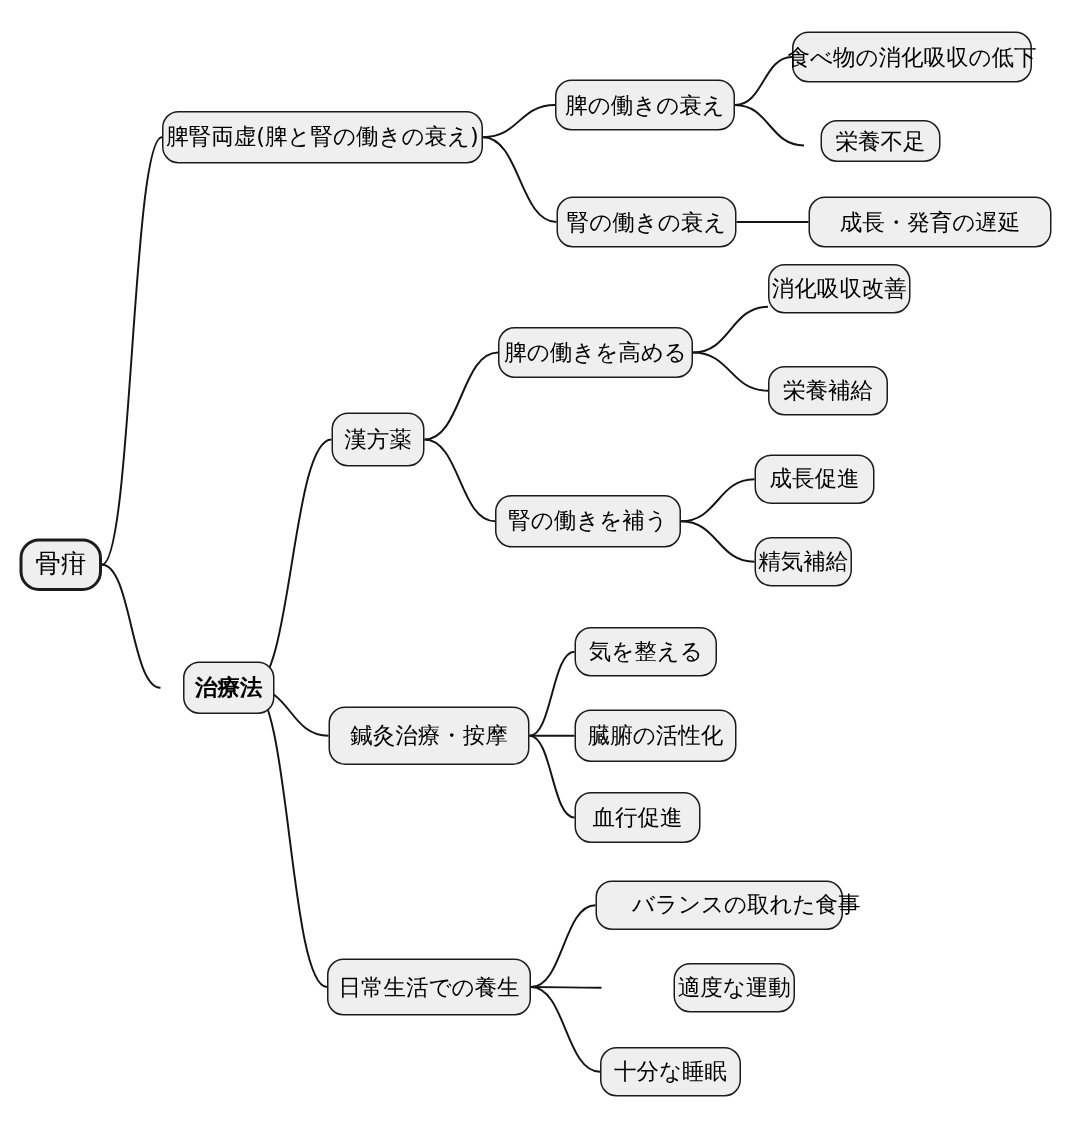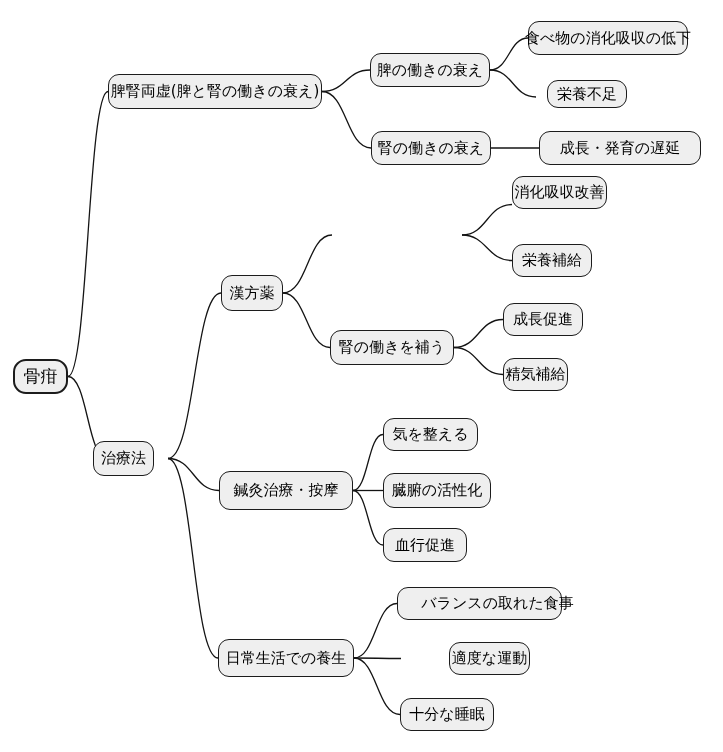--- a/index.html
+++ b/index.html
@@ -63,24 +63,25 @@
   <div class="node" style="left:370px;top:53px;width:120px;height:34px;">脾の働きの衰え</div>
 
   <div class="node" style="left:528px;top:21px;width:160px;height:34px;">食べ物の消化吸収の低下</div>
 
   <div class="node" style="left:536px;top:80px;width:80px;height:28px;margin-left:11px;">栄養不足</div>
 
   <div class="node" style="left:371px;top:131px;width:120px;height:34px;">腎の働きの衰え</div>
 
   <div class="node" style="left:539px;top:131px;width:162px;height:34px;">成長・発育の遅延</div>
 
-  <div class="node" style="left:93px;top:441px;width:61px;height:35px;">治療法</div>
+  <div class="node" style="left:122px;top:441px;width:61px;height:35px;font-weight:bold;">治療法</div>
 
   <div class="node" style="left:221px;top:275px;width:62px;height:36px;">漢方薬</div>
 
+  <div class="node" style="left:332px;top:218px;width:130px;height:34px;">脾の働きを高める</div>
 
   <div class="node" style="left:512px;top:176px;width:95px;height:33px;">消化吸収改善</div>
 
   <div class="node" style="left:512px;top:244px;width:80px;height:33px;">栄養補給</div>
 
   <div class="node" style="left:330px;top:330px;width:124px;height:35px;">腎の働きを補う</div>
 
   <div class="node" style="left:503px;top:303px;width:80px;height:33px;">成長促進</div>
 
   <div class="node" style="left:503px;top:358px;width:65px;height:33px;">精気補給</div>

